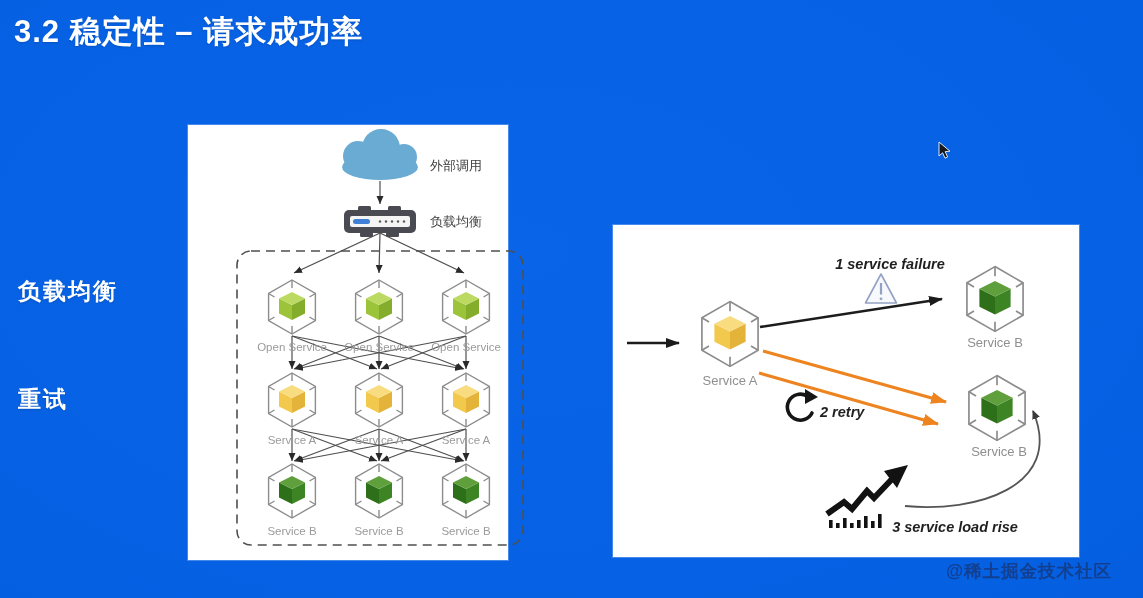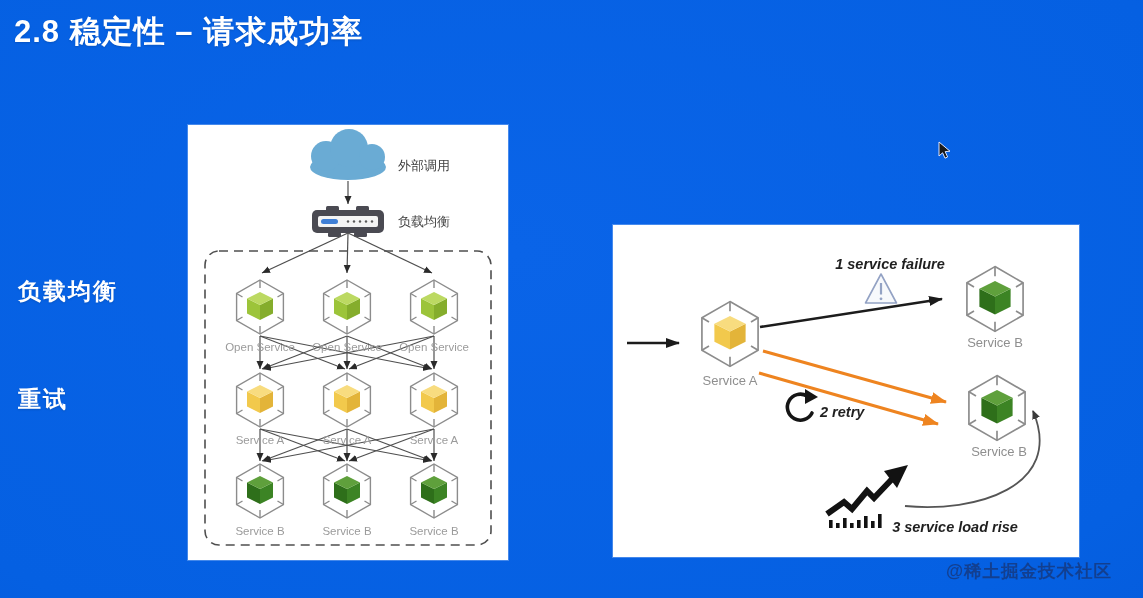--- a/index.html
+++ b/index.html
@@ -14,42 +14,42 @@
     font-size:31px; font-weight:bold; color:#ffffff; letter-spacing:1px;
     text-shadow:0 1px 2px rgba(0,0,0,.15);
   }
   .side-label {
     position:absolute; left:18px; color:#ffffff; font-weight:bold;
     font-size:23px; letter-spacing:2px; text-shadow:0 1px 2px rgba(0,0,0,.15);
   }
   .side-label.lb { top:276px; }
   .side-label.retry { top:384px; }
   .panel { position:absolute; background:#ffffff; box-shadow:0 0 0 1px rgba(255,255,255,.25); }
-  .panel-left  { left:188px; top:125px; width:320px; height:435px; }
+  .panel-left  { left:188px; top:125px; width:320px; height:435px;padding-left:32px; }
   .panel-right { left:613px; top:225px; width:466px; height:332px; }
   .panel svg { display:block; }
   .watermark {
     position:absolute; top:559px; right:31px;
     font-size:17.5px; font-weight:700; color:rgba(28,44,94,0.62); letter-spacing:1px;
   }
   .cursor { position:absolute; left:938px; top:141px; }
   svg text { user-select:none; }
   .diag-label-dark { font-size:13px; fill:#3f3f3f; }
   .svc-label { font-size:11.5px; fill:#9b9b9b; text-anchor:middle; }
   .svc-label-r { font-size:13px; fill:#8f8f8f; text-anchor:middle; }
   .annot { font-size:14.5px; fill:#1f1f1f; font-style:italic; font-weight:600; }
   .thin-line { stroke:#4f4f4f; stroke-width:1.2; }
   .hexframe { stroke:#8c8c8c; stroke-width:1.4; fill:none; }
 </style>
 </head>
 <body>
 
 <div class="stage">
 
-  <div class="slide-title">2.8 稳定性 – 请求成功率</div>
+  <div class="slide-title">3.2 稳定性 – 请求成功率</div>
 
   <div class="side-label lb">负载均衡</div>
   <div class="side-label retry">重试</div>
 
   <div class="panel panel-left">
     <svg width="320" height="435" viewBox="0 0 320 435">
       <defs>
         <marker id="ahs" markerUnits="userSpaceOnUse" markerWidth="10" markerHeight="8" refX="8" refY="3.5" orient="auto">
           <path d="M0,0 L8,3.5 L0,7 Z" fill="#2a2a2a"></path>
         </marker>

